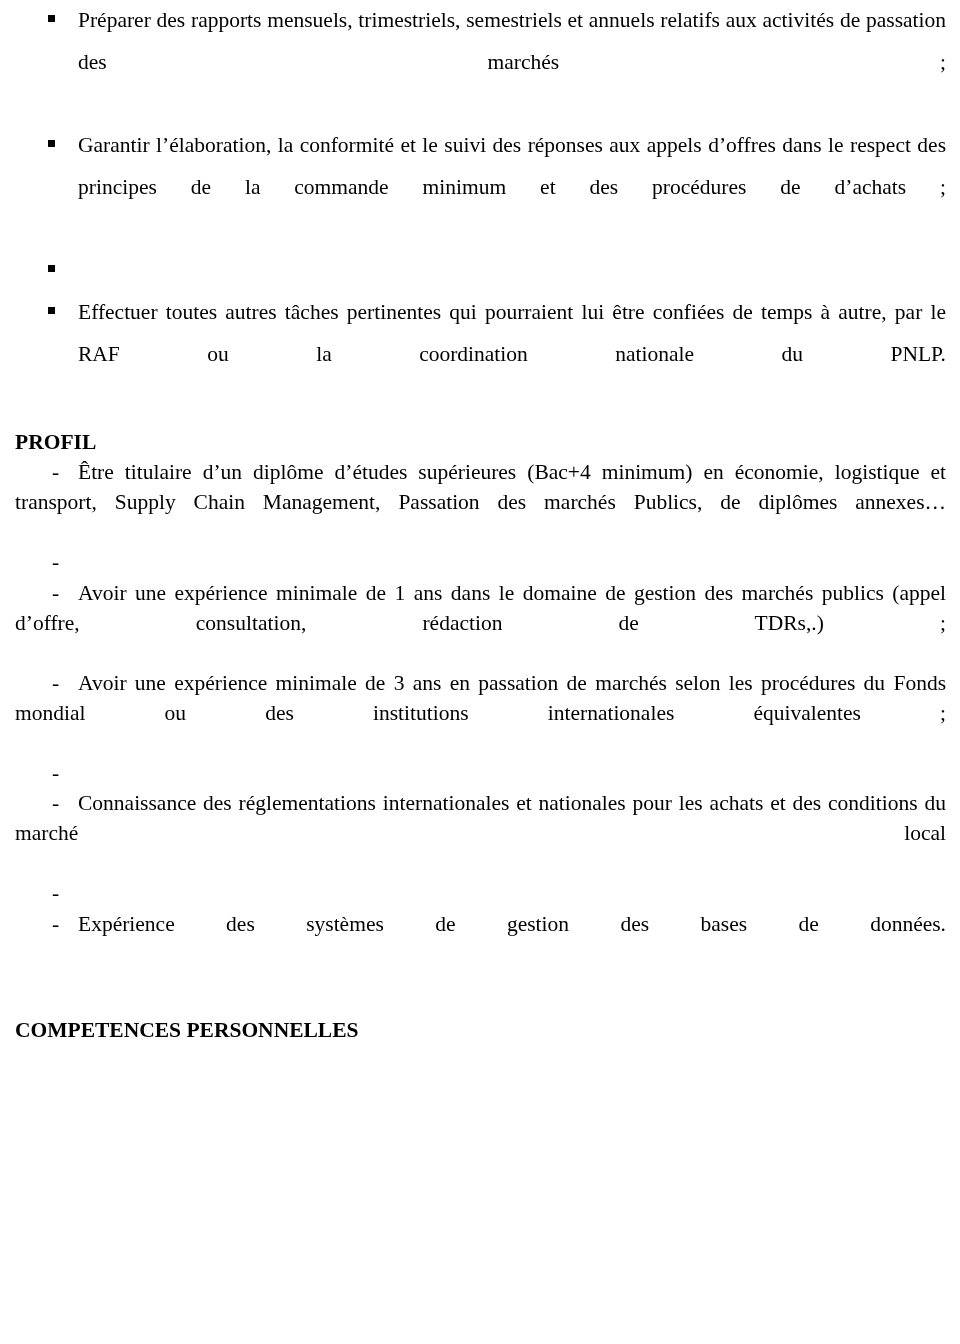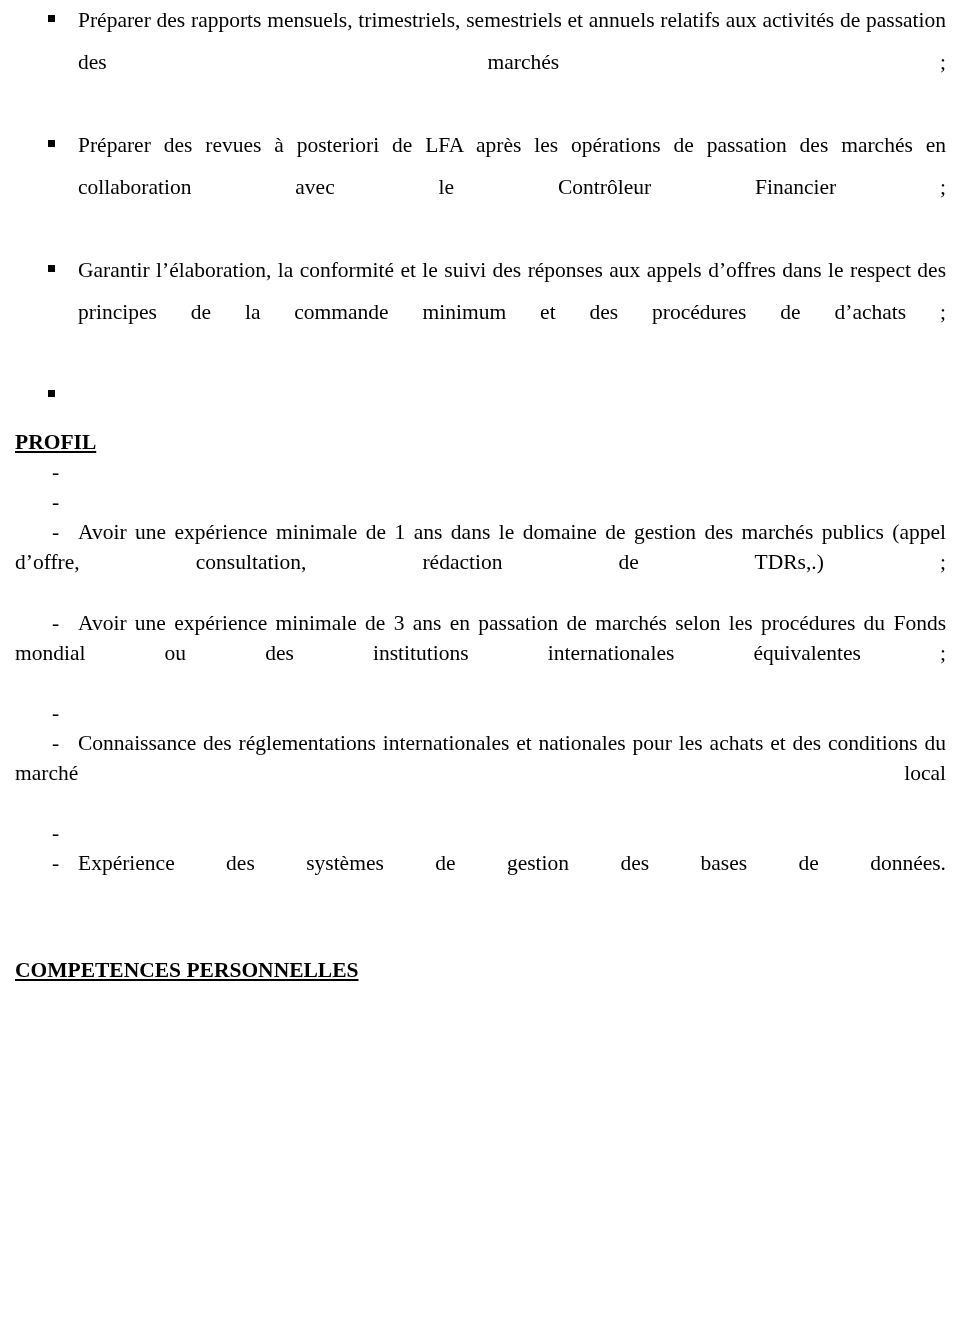--- a/index.html
+++ b/index.html
@@ -70,21 +70,20 @@
     font-size: 21.5px;
     line-height: 1.40;
   }
 
   .heading {
     font-size: 21.5px;
     font-weight: bold;
     line-height: 1.40;
     margin: 0;
     text-align: left;
-    text-decoration: underline;
   }
 
   .spacer-sm { height: 10px; }
   .spacer-lg { height: 46px; }
   
   .list-square > li::after,
   .list-dash > li::after,
   .list-round > li::after,
   .para::after {
     content: "";
@@ -97,38 +96,39 @@
 
 <div class="page">
 
   <ul class="list-square">
     <li>
       <span class="bullet-sq"></span>
       <span>Préparer des rapports mensuels, trimestriels, semestriels et annuels relatifs aux activités de passation des marchés ;</span>
     </li>
     <li>
       <span class="bullet-sq"></span>
-      <span>Préparer des revues à posteriori de LFA après les opérations de passation des marchés en collaboration avec le Contrôleur Financier ;</span>
-    </li>
-    <li>
-      <span class="bullet-sq"></span>
       <span>Garantir l’élaboration, la conformité et le suivi des réponses aux appels d’offres dans le respect des principes de la commande minimum et des procédures de d’achats ;</span>
     </li>
     <li>
       <span class="bullet-sq"></span>
+    </li>
+    <li>
+      <span class="bullet-sq"></span>
+      <span>Effectuer toutes autres tâches pertinentes qui pourraient lui être confiées de temps à autre, par le RAF ou la coordination nationale du PNLP.</span>
     </li>
   </ul>
 
   <div class="spacer-sm"></div>
 
   <h2 class="heading">PROFIL</h2>
 
   <ul class="list-dash">
     <li>
       <span class="dash-mark">-</span>
+      <span>Être titulaire d’un diplôme d’études supérieures (Bac+4 minimum) en économie, logistique et transport, Supply Chain Management, Passation des marchés Publics, de diplômes annexes…</span>
     </li>
     <li>
       <span class="dash-mark">-</span>
     </li>
     <li>
       <span class="dash-mark">-</span>
       <span>Avoir une expérience minimale de 1 ans dans le domaine de gestion des marchés publics (appel d’offre, consultation, rédaction de TDRs,.) ;</span>
     </li>
     <li>
       <span class="dash-mark">-</span>

